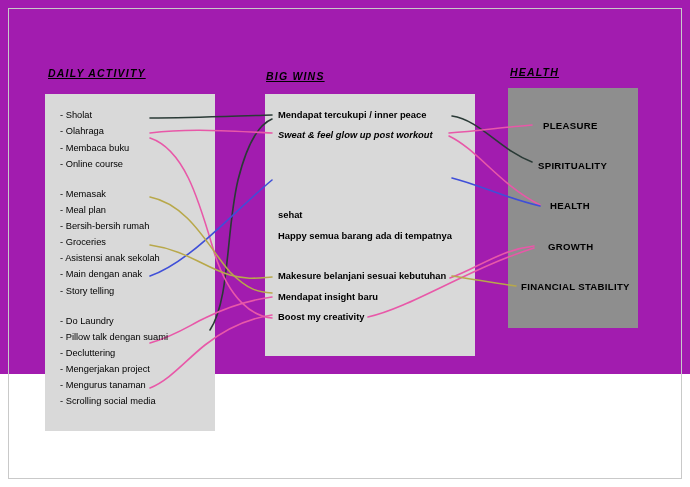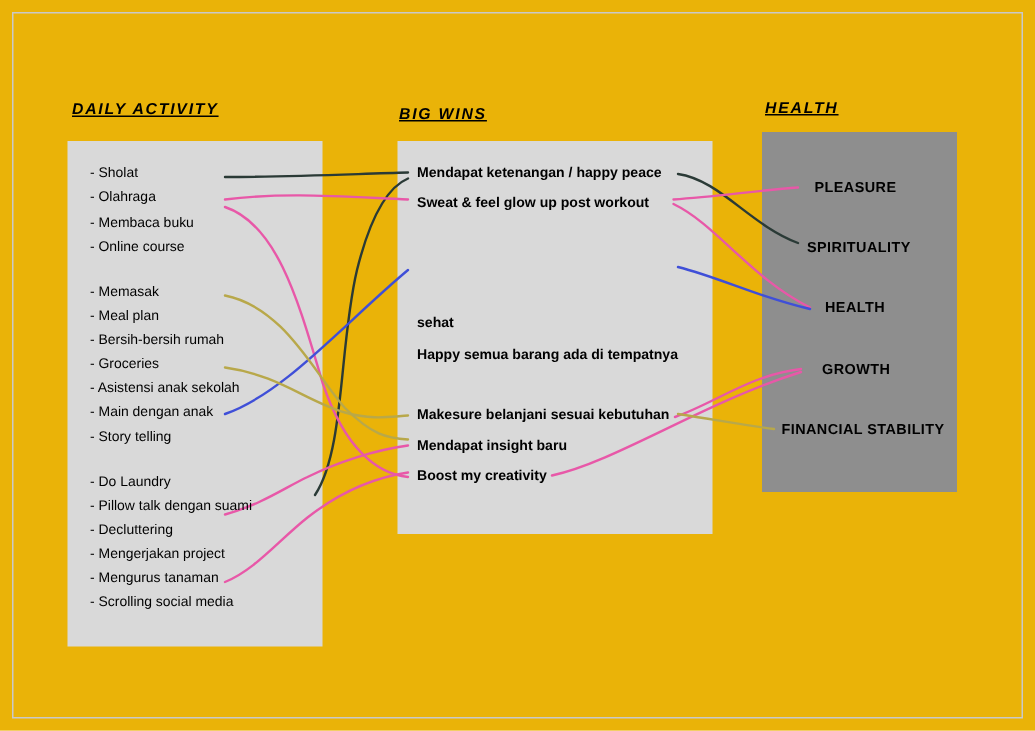--- a/index.html
+++ b/index.html
@@ -4,22 +4,22 @@
 <style>
   html,body{margin:0;padding:0;}
   body{
     width:690px;height:487px;
     background:#ffffff;
     font-family:"Liberation Sans", sans-serif;
     overflow:hidden;
   }
   #page{
     position:relative;
-    width:690px;height:487px;
-    background:#eab308;
+    width:690px;height:374px;
+    background:#a21caf;
     box-sizing:border-box;
     padding-left:28px;
   }
   .frame{
     position:absolute;
     left:8px;top:8px;
     width:674px;height:471px;
     border:1px solid #c9c9c9;
     box-sizing:border-box;
   }
@@ -136,22 +136,22 @@
   <div class="item item-daily" style="left:60px;top:253px;">- Asistensi anak sekolah</div>
   <div class="item item-daily" style="left:60px;top:269px;">- Main dengan anak</div>
   <div class="item item-daily" style="left:60px;top:286px;">- Story telling</div>
   <div class="item item-daily" style="left:60px;top:316px;">- Do Laundry</div>
   <div class="item item-daily" style="left:60px;top:332px;">- Pillow talk dengan suami</div>
   <div class="item item-daily" style="left:60px;top:348px;">- Decluttering</div>
   <div class="item item-daily" style="left:60px;top:364px;">- Mengerjakan project</div>
   <div class="item item-daily" style="left:60px;top:380px;">- Mengurus tanaman</div>
   <div class="item item-daily" style="left:60px;top:396px;">- Scrolling social media</div>
 
-  <div class="item item-big" style="left:278px;top:109px;">Mendapat ketenangan / happy peace</div>
-  <div class="item item-big" style="left:278px;top:129px;">Sweat &amp; feel glow up post workout</div>
+  <div class="item item-big" style="left:278px;top:109px;">Mendapat tercukupi / inner peace</div>
+  <div class="item item-big" style="left:278px;top:129px;font-style:italic;">Sweat &amp; feel glow up post workout</div>
   <div class="item item-big" style="left:278px;top:209px;">sehat</div>
   <div class="item item-big" style="left:278px;top:230px;">Happy semua barang ada di tempatnya</div>
   <div class="item item-big" style="left:278px;top:270px;">Makesure belanjani sesuai kebutuhan</div>
   <div class="item item-big" style="left:278px;top:291px;">Mendapat insight baru</div>
   <div class="item item-big" style="left:278px;top:311px;">Boost my creativity</div>
 
   <div class="item item-value" style="left:543px;top:120px;">PLEASURE</div>
   <div class="item item-value" style="left:538px;top:160px;">SPIRITUALITY</div>
   <div class="item item-value" style="left:550px;top:200px;">HEALTH</div>
   <div class="item item-value" style="left:548px;top:241px;">GROWTH</div>

